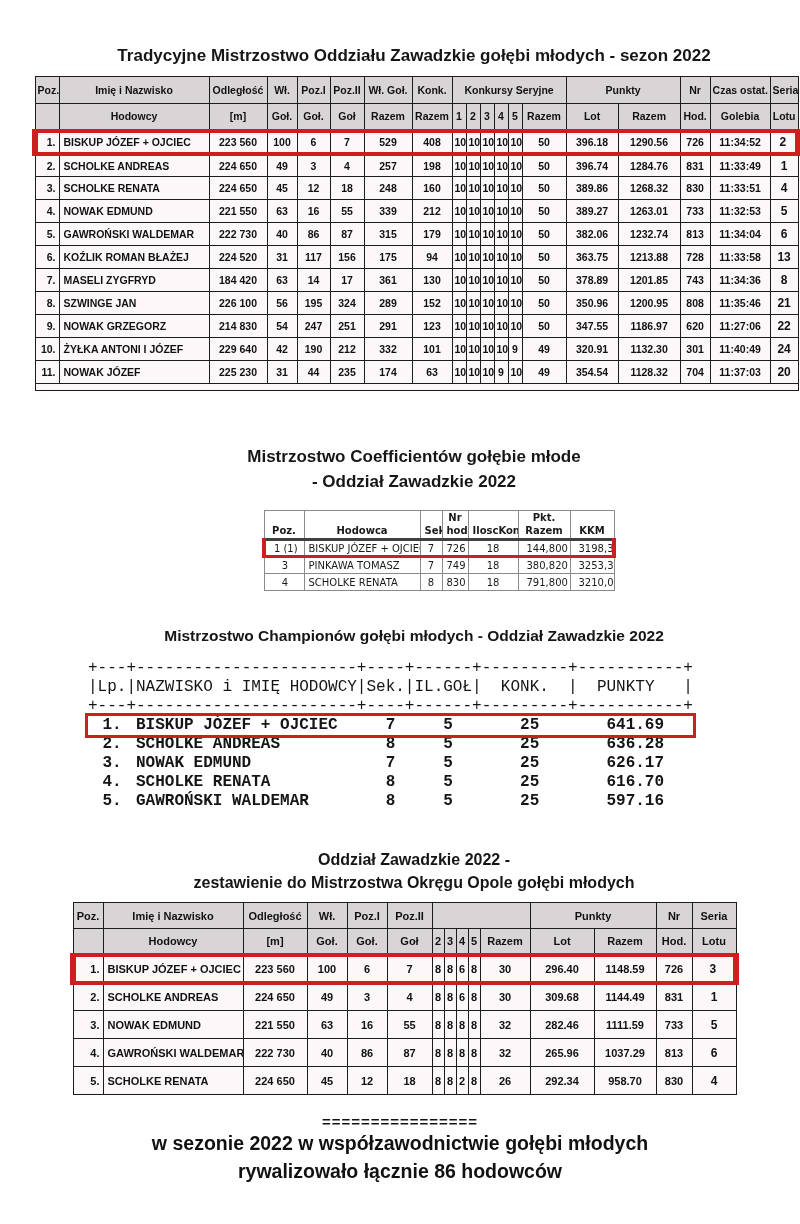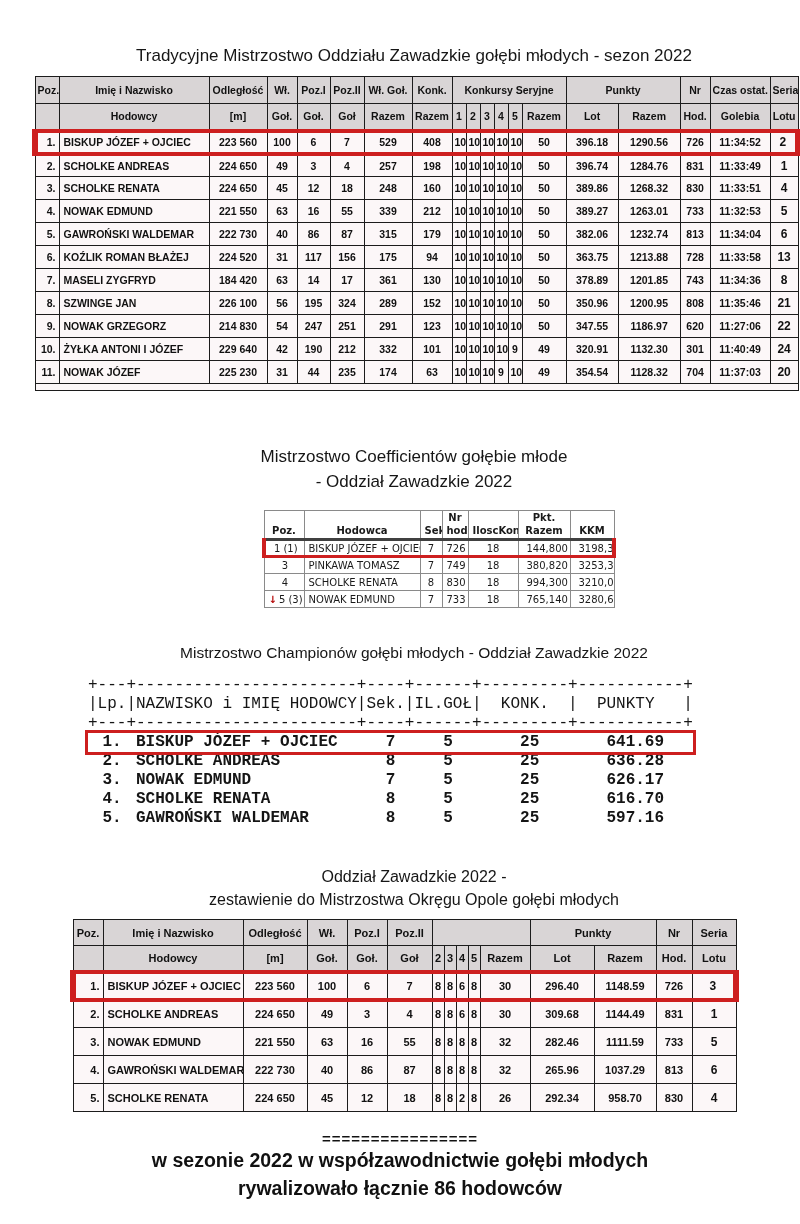--- a/index.html
+++ b/index.html
@@ -3,21 +3,21 @@
 <meta charset="utf-8">
 <style>
   * { box-sizing: border-box; }
   html,body { margin:0; padding:0; }
   body {
     width:800px; height:1224px; overflow:hidden;
     background:#ffffff; color:#111;
     font-family:"Liberation Sans", sans-serif;
   }
   
-  .title { font-weight:normal; text-align:center; color:#161616;padding-left:28px; }
+  .title { font-weight:bold; text-align:center; color:#161616;padding-left:28px; }
   .title1 { padding-top:46px; font-size:17px; }
   .title2 { margin-top:54px; font-size:17px; line-height:1.45; }
   .title3 { margin-top:36px; font-size:15.5px; }
   .title4 { margin-top:38px; font-size:16px; line-height:1.4; }
 
   
   table.scan { border-collapse:collapse; table-layout:fixed; }
   table.scan th, table.scan td {
     border:1px solid #1c1c1c; padding:0 2px; overflow:hidden;
     font-weight:bold; text-align:center; white-space:nowrap;
@@ -424,31 +424,22 @@
         <td>18</td>
         <td class="num">380,820</td>
         <td class="num">3253,32</td>
       </tr>
       <tr>
         <td><span class="arrow"></span><span>4</span></td>
         <td class="name">SCHOLKE RENATA</td>
         <td>8</td>
         <td>830</td>
         <td>18</td>
-        <td class="num">994,300</td>
+        <td class="num">791,800</td>
         <td class="num">3210,08</td>
-      </tr>
-      <tr>
-        <td><span class="arrow">↓</span><span>5 (3)</span></td>
-        <td class="name">NOWAK EDMUND</td>
-        <td>7</td>
-        <td>733</td>
-        <td>18</td>
-        <td class="num">765,140</td>
-        <td class="num">3280,65</td>
       </tr>
   </tbody>
 </table>
 
 <div class="title title3">Mistrzostwo Championów gołębi młodych - Oddział Zawadzkie 2022</div>
 
 <div class="ascii">
   <div class="pre">+---+-----------------------+----+------+---------+-----------+</div>
   <div class="pre">|Lp.|NAZWISKO i IMIĘ HODOWCY|Sek.|IL.GOŁ|  KONK.  |  PUNKTY   |</div>
   <div class="pre">+---+-----------------------+----+------+---------+-----------+</div>

